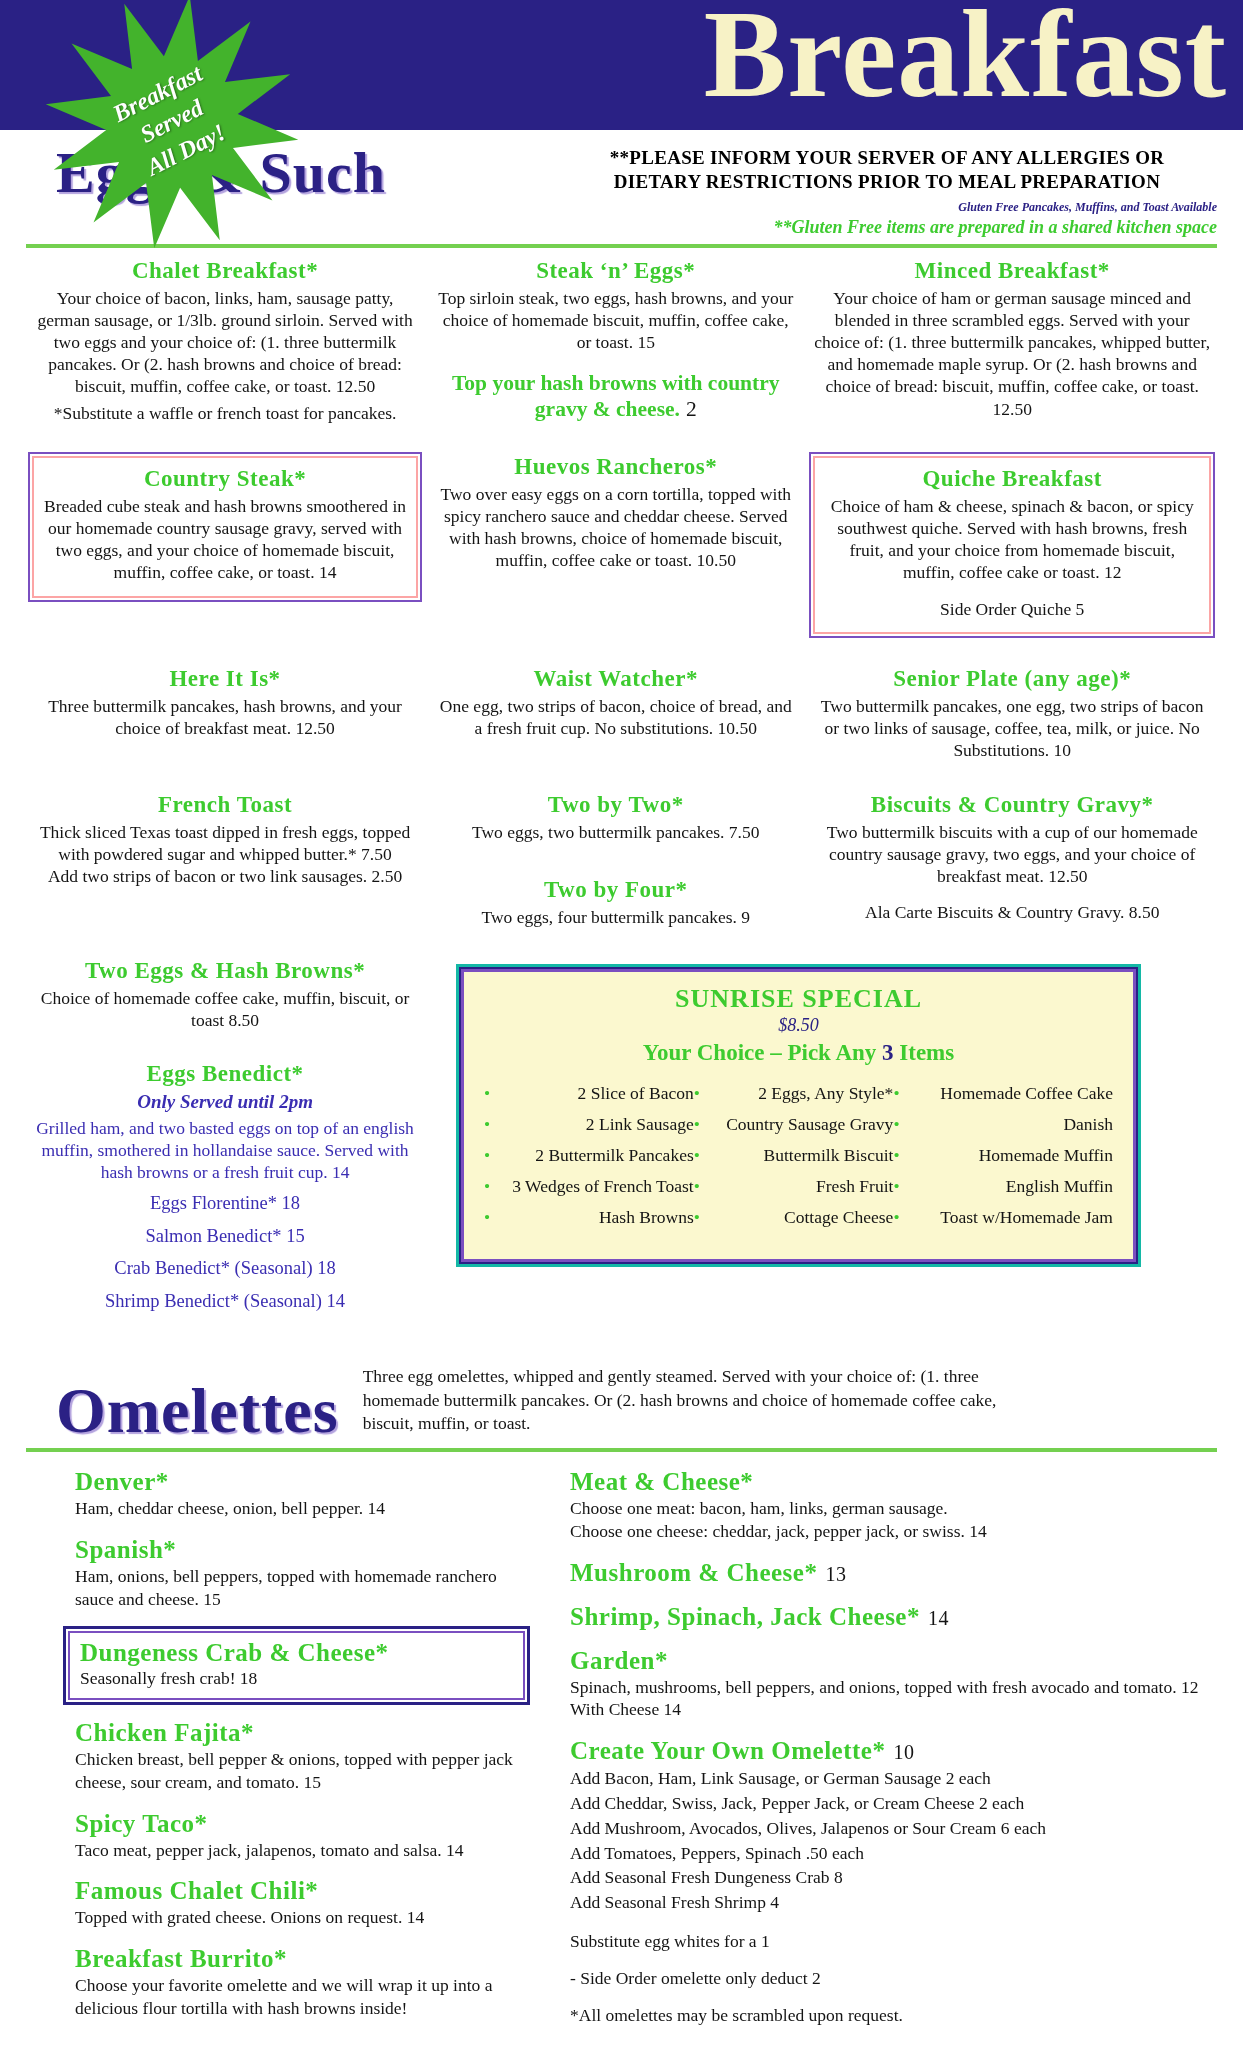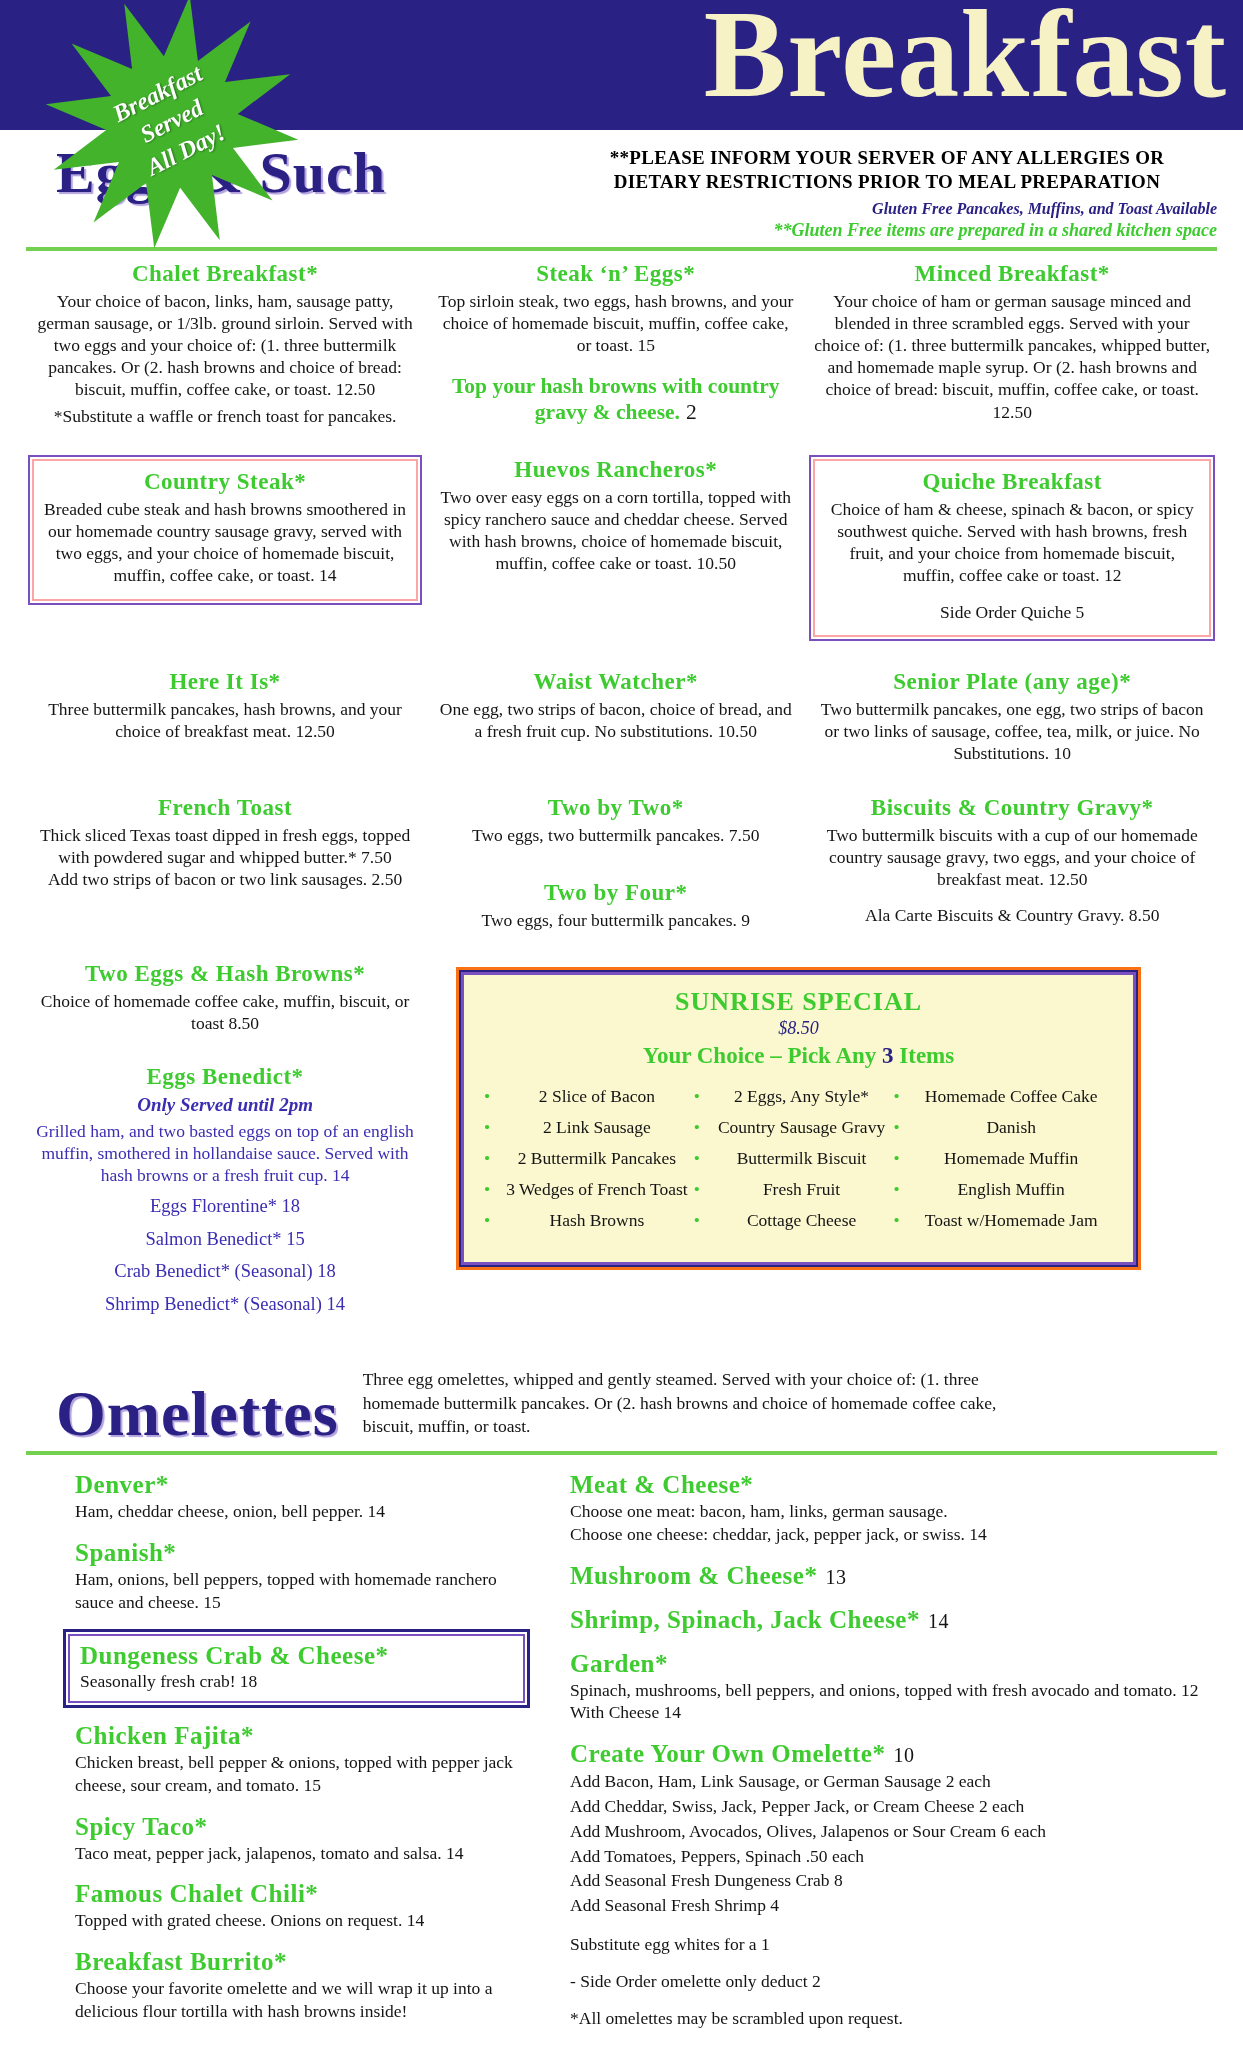--- a/index.html
+++ b/index.html
@@ -12,21 +12,21 @@
   .banner-title { position:absolute; right:16px; top:-16px; font-size:124px; font-weight:bold; color:#f7f2c6; letter-spacing:1px; white-space:nowrap; }
   .star-wrap { position:absolute; left:22px; top:-14px; width:300px; height:272px; z-index:6; }
   .star-wrap svg { width:100%; height:100%; display:block; }
   .star-text { position:absolute; inset:0; display:flex; flex-direction:column; justify-content:center; align-items:center; transform:rotate(-27deg); color:#ffffff; font-weight:bold; font-style:italic; font-size:24px; line-height:1.3; text-align:center; text-shadow:1px 1px 2px rgba(0,0,0,.35); }
 
   
   .subheader { position:relative; padding:14px 26px 4px 56px; display:flex; justify-content:space-between; align-items:flex-start; min-height:88px; }
   .section-title { color:#2b2185; font-weight:bold; font-size:58px; line-height:1.0; text-shadow:2px 2px 1px #b3a2de; letter-spacing:1px; }
   .notice-block { width:660px; text-align:center; padding-top:2px; }
   .notice-caps { font-weight:bold; font-size:19px; letter-spacing:.3px; line-height:1.25; color:#000; }
-  .gluten1 { margin-top:6px; text-align:right; color:#2b2185; font-style:italic; font-weight:bold; font-size:16px; }
+  .gluten1 { margin-top:6px; text-align:right; color:#2b2185; font-style:italic; font-weight:bold; font-size:12px; }
   .gluten2 { margin-top:2px; text-align:right; color:#3dcb2f; font-style:italic; font-weight:bold; font-size:18px; }
   .rule { height:4px; background:#74d050; margin:2px 26px 0 26px; }
 
   
   .menu-grid { display:grid; grid-template-columns:1.02fr .95fr 1.05fr; grid-template-areas:
     "chalet steak minced"
     "country huevos quiche"
     "hereitis waist senior"
     "french twos biscuits"
     "twoeggs sunrise sunrise"
@@ -46,28 +46,28 @@
   .upsell { margin-top:18px; color:#3dcb2f; font-weight:bold; font-size:21.5px; line-height:1.2; }
   .upsell .price { color:#141414; font-weight:normal; margin-left:6px; }
 
   .boxed { border:2px solid #fca5a5; outline:2px solid #7a4fc0; outline-offset:2px; padding:8px 10px 12px 10px; margin:2px; }
 
   .benedict .only { color:#3a2db2; font-style:italic; font-weight:bold; font-size:19px; margin-bottom:2px; }
   .benedict .pdesc { color:#3a2db2; }
   .benedict .variant { color:#3a2db2; font-size:18.5px; margin-top:9px; }
 
   
-  .sunrise-outer { margin:6px 72px 0 22px; border:3px solid #f97316; background:#2a2185; padding:2px; }
+  .sunrise-outer { margin:6px 72px 0 22px; border:3px solid #14b8a6; background:#2a2185; padding:2px; }
   .sunrise-inner { border:3px solid #7a4fc0; background:#fbf8cf; padding:12px 14px 22px 14px; text-align:center; }
   .sunrise-title { color:#3dcb2f; font-weight:bold; font-size:26px; letter-spacing:1px; }
   .sunrise-time { color:#2a2185; font-weight:bold; font-size:24px; }
   .sunrise-price { color:#2a2185; font-style:italic; font-size:18px; margin-top:1px; }
   .sunrise-pick { color:#3dcb2f; font-weight:bold; font-size:23px; margin-top:4px; }
   .sunrise-pick .num { color:#2a2185; }
-  .sunrise-cols { display:grid; grid-template-columns:1.05fr 1fr 1.1fr; margin-top:16px; text-align:center; padding:0 6px; }
+  .sunrise-cols { display:grid; grid-template-columns:1.05fr 1fr 1.1fr; margin-top:16px; text-align:right; padding:0 6px; }
   .sunrise-cols .opt { font-size:17.5px; line-height:1.32; margin-bottom:8px; padding-left:16px; position:relative; }
   .sunrise-cols .opt::before { content:"•"; color:#3dcb2f; position:absolute; left:0; top:0; }
 
   
   .om-header { display:flex; align-items:flex-end; gap:24px; padding:34px 30px 4px 56px; }
   .om-title { color:#2b2185; font-weight:bold; font-size:64px; line-height:.95; text-shadow:2px 2px 1px #b3a2de; letter-spacing:1px; }
   .om-intro { font-size:17.5px; line-height:1.35; padding-bottom:6px; max-width:660px; }
   .om-grid { display:grid; grid-template-columns:500px 1fr; padding:16px 30px 10px 30px; }
   .om-left { padding-left:45px; }
   .om-right { padding-left:40px; }

